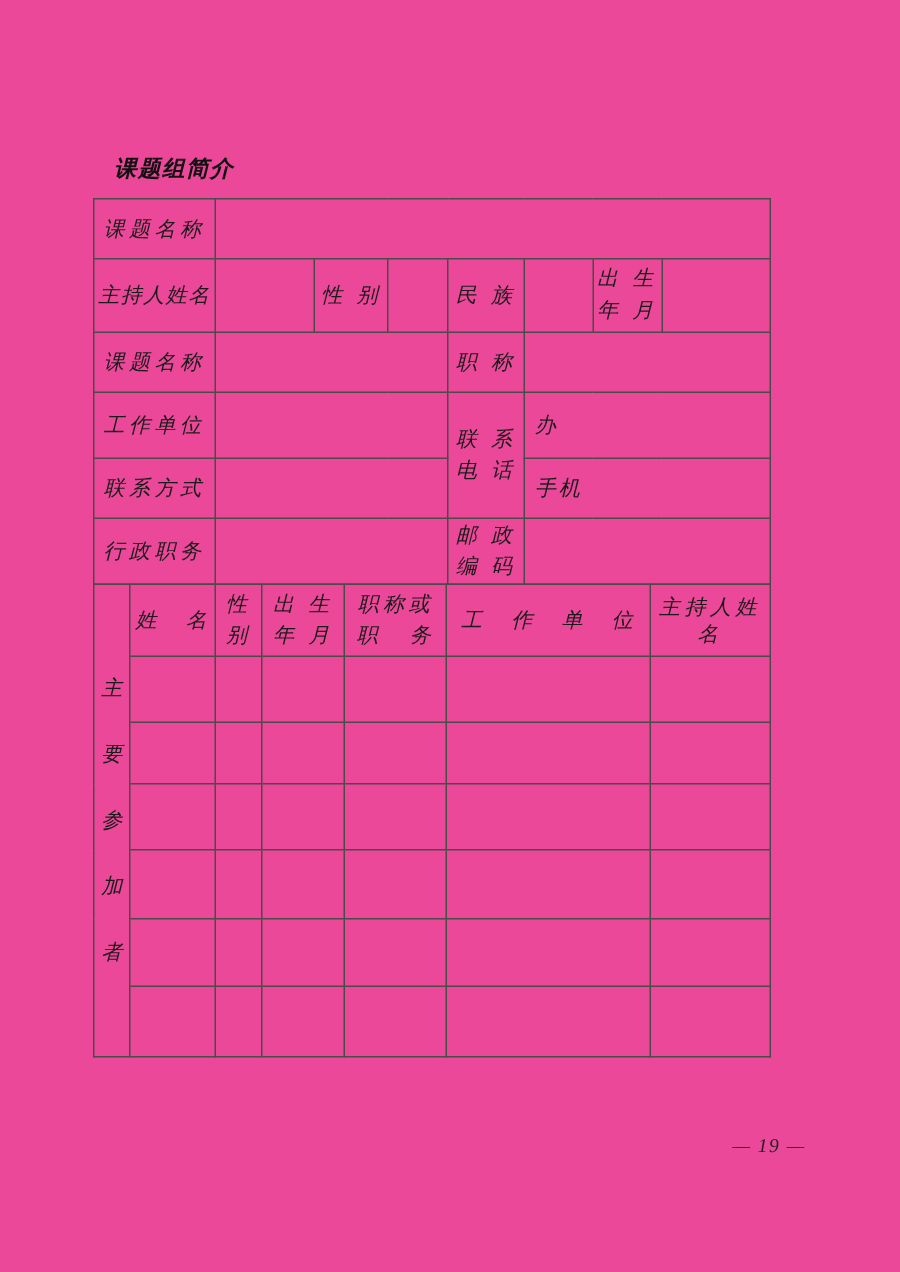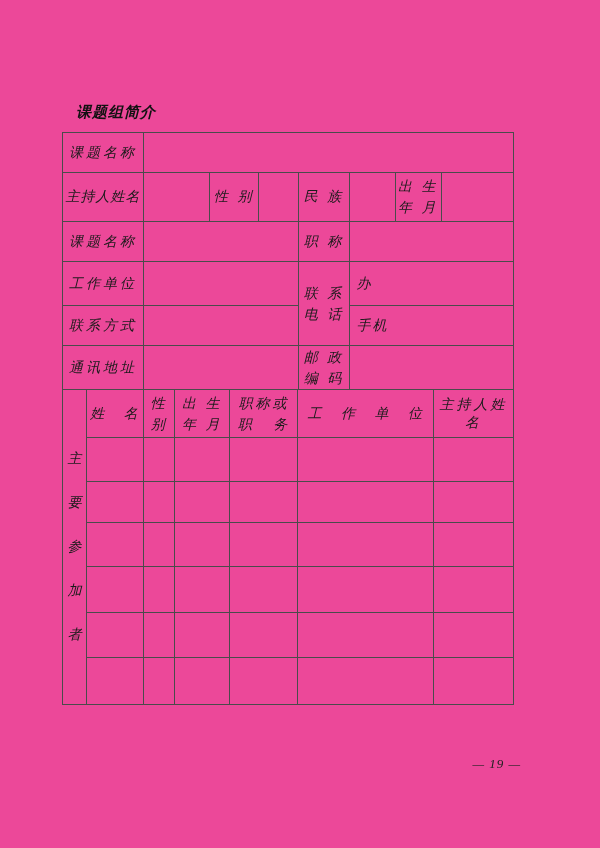--- a/index.html
+++ b/index.html
@@ -62,21 +62,21 @@
   .side-stack {
     display: flex;
     flex-direction: column;
     align-items: center;
     row-gap: 26px;
     letter-spacing: 0;
   }
   .page-number {
     position: absolute;
     top: 756px;
-    right: 79px;
+    right: 63px;
     font-size: 13px;
     letter-spacing: 1px;
     color: #222222;
   }
 </style>
 </head>
 <body>
 
 <div class="page">
 
@@ -131,21 +131,21 @@
           </td>
         </tr>
         <tr style="height:40px">
           <td class="lab">联系方式</td>
           <td colspan="3"></td>
           <td colspan="3" class="val-lab">
             <span>手机</span>
           </td>
         </tr>
         <tr style="height:44px">
-          <td class="lab">通讯地址</td>
+          <td class="lab">行政职务</td>
           <td colspan="3"></td>
           <td class="two">
             <div>邮 政</div>
             <div>编 码</div>
           </td>
           <td colspan="3"></td>
         </tr>
       </tbody>
     </table>
 

